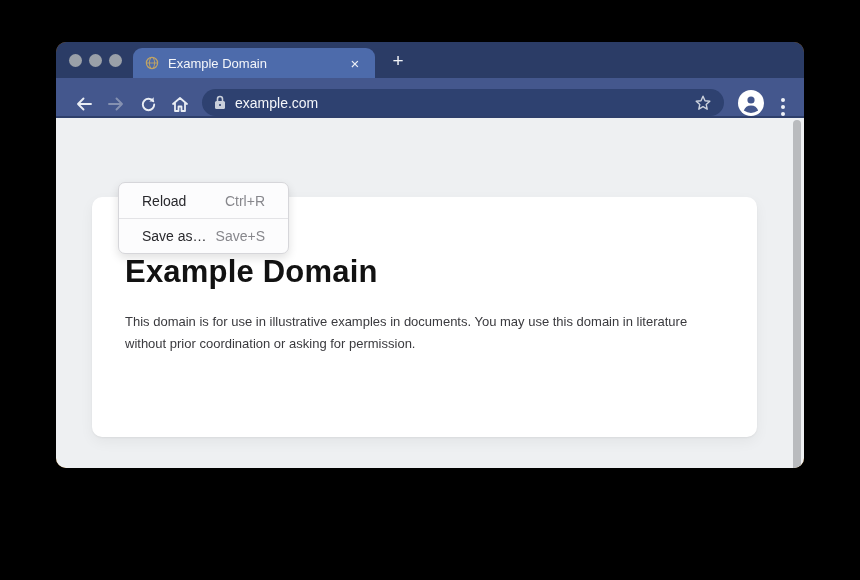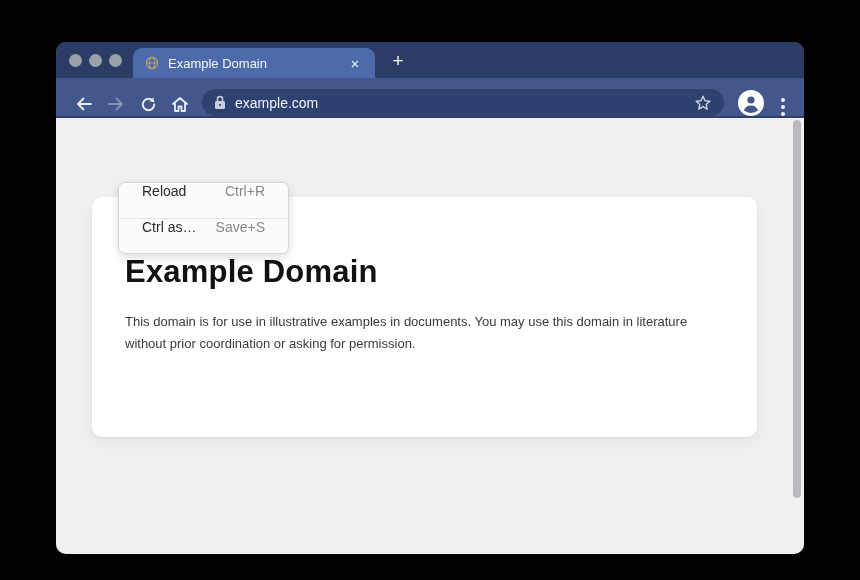--- a/index.html
+++ b/index.html
@@ -1,20 +1,20 @@
 <!DOCTYPE html>
 <html><head>
 <meta charset="utf-8">
 <style>
   * { margin: 0; padding: 0; box-sizing: border-box; }
   html, body { width: 860px; height: 580px; background: #000; font-family: "Liberation Sans", sans-serif; overflow: hidden; }
 
   .browser-window {
     position: absolute; left: 56px; top: 42px;
-    width: 748px; height: 512px;
+    width: 748px; height: 426px;
     border-radius: 10px; overflow: hidden;
     background: #a16207;
     display: flex; flex-direction: column;
   }
 
   
   .tabstrip {
     position: relative; height: 36px; flex: 0 0 36px;
     background: #2b3c66;
   }
@@ -107,21 +107,21 @@
   .context-menu {
     position: absolute; left: 62px; top: 64px;
     width: 171px; z-index: 5;
     background: #fcfcfd;
     border: 1px solid #d6d6da; border-radius: 7px;
     box-shadow: 0 4px 10px rgba(0,0,0,0.12);
     overflow: hidden;
   }
   .menu-item {
     height: 35px;
-    display: flex; justify-content: space-between;
+    display: flex; align-items: center; justify-content: space-between;
     padding: 0 23px;
   }
   .menu-item + .menu-item { border-top: 1px solid #e3e3e6; }
   .menu-label { font-size: 14px; color: #29292d; }
   .menu-shortcut { font-size: 14px; color: #87878c; }
 </style>
 </head>
 <body>
 
 <div class="browser-window">
@@ -210,19 +210,19 @@
       <h1 class="page-heading">Example Domain</h1>
       <p class="page-paragraph">This domain is for use in illustrative examples in documents. You may use this domain in literature without prior coordination or asking for permission.</p>
     </div>
 
     <div class="context-menu">
       <div class="menu-item">
         <span class="menu-label">Reload</span>
         <span class="menu-shortcut">Ctrl+R</span>
       </div>
       <div class="menu-item">
-        <span class="menu-label">Ctrl as…</span>
+        <span class="menu-label">Save as…</span>
         <span class="menu-shortcut">Save+S</span>
       </div>
     </div>
 
   </div>
 </div>
 
 </body></html>

